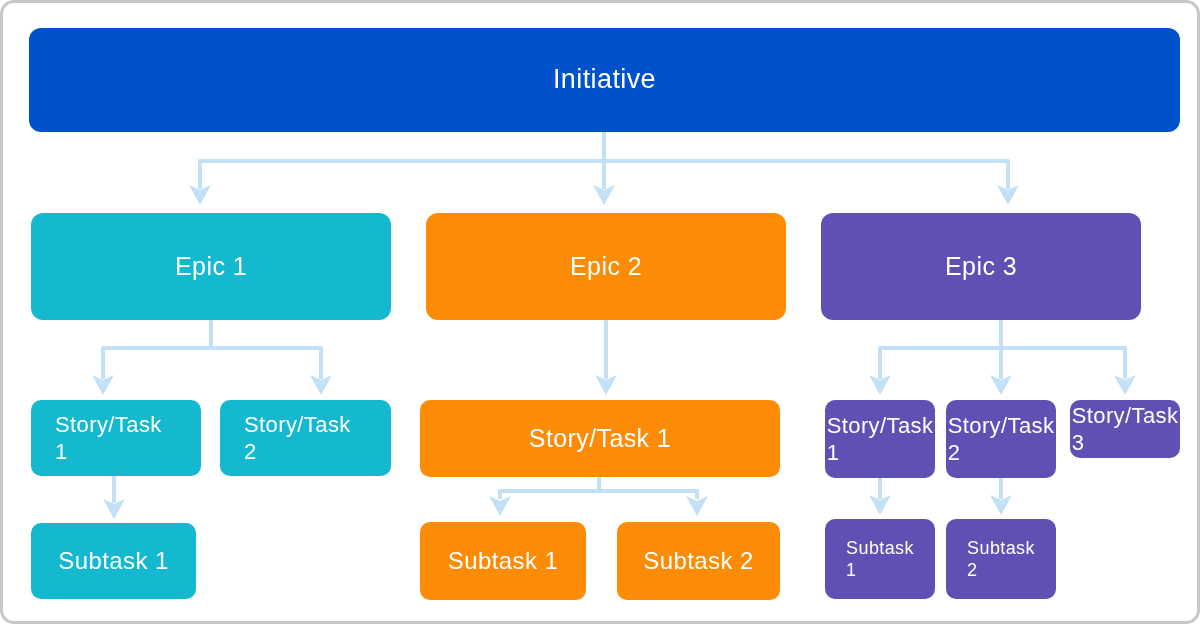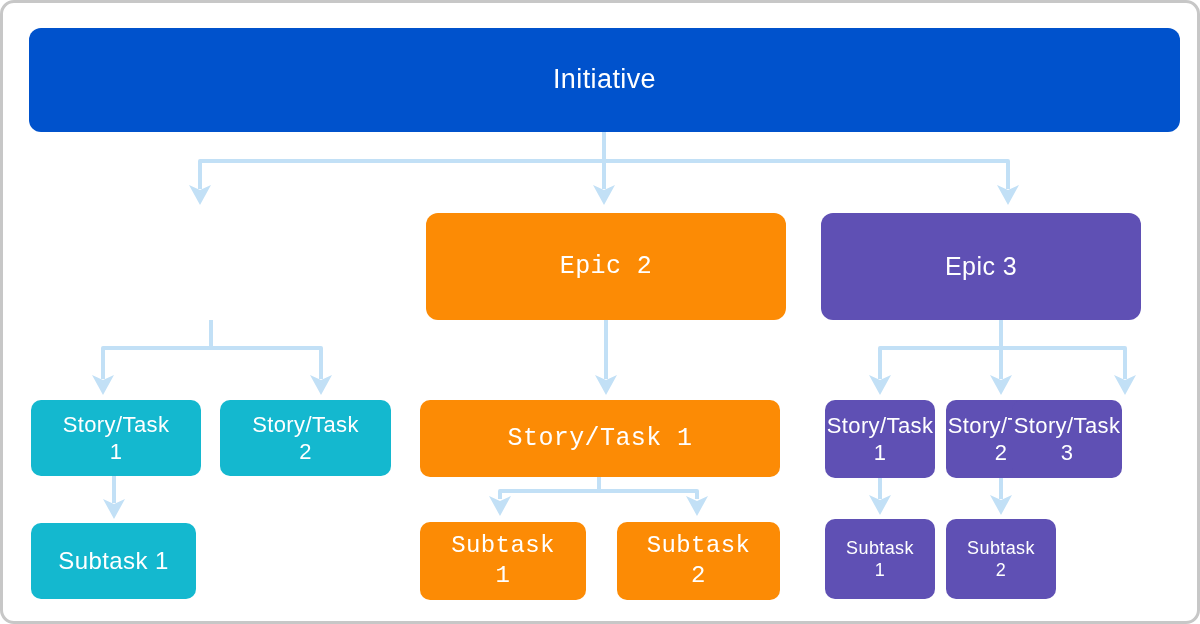--- a/index.html
+++ b/index.html
@@ -31,51 +31,50 @@
   .connector-layer polygon {
     fill: var(--connector, #C2E0F6);
     stroke: none;
   }
 
   .node {
     position: absolute;
     display: flex;
     align-items: center;
     justify-content: center;
-    text-align: center;
     color: var(--node_text, #FFFFFF);
     letter-spacing: 0.4px;
     line-height: 1.25;
     box-sizing: border-box;
     padding: 4px 24px;
   }
   .c-blue   { background: var(--initiative,  #0052CC); }
   .c-cyan   { background: var(--epic_cyan,   #14B8CF); }
-  .c-orange { background: var(--epic_orange, #FC8B05); font-family: Liberation Mono, monospace; }
+  .c-orange { background: var(--epic_orange, #FC8B05); }
   .c-purple { background: var(--epic_purple, #5F50B4); }
 
   .r12 { border-radius: 12px; }
   .r10 { border-radius: 10px; }
 
   .n-initiative { left: 26px;  top: 25px;  width: 1151px; height: 104px; font-size: 27px; }
   .n-epic1      { left: 28px;  top: 210px; width: 360px;  height: 107px; font-size: 25px; }
   .n-epic2      { left: 423px; top: 210px; width: 360px;  height: 107px; font-size: 25px; }
   .n-epic3      { left: 818px; top: 210px; width: 320px;  height: 107px; font-size: 25px; }
 
   .n-e1s1   { left: 28px;  top: 397px; width: 170px; height: 76px; font-size: 22px; }
   .n-e1s2   { left: 217px; top: 397px; width: 171px; height: 76px; font-size: 22px; }
   .n-e1sub1 { left: 28px;  top: 520px; width: 165px; height: 76px; font-size: 24px; }
 
   .n-e2s1   { left: 417px; top: 397px; width: 360px; height: 77px; font-size: 25px; }
   .n-e2sub1 { left: 417px; top: 519px; width: 166px; height: 78px; font-size: 24px; }
   .n-e2sub2 { left: 614px; top: 519px; width: 163px; height: 78px; font-size: 24px; }
 
   .n-e3s1   { left: 822px;  top: 397px; width: 110px; height: 78px; font-size: 22px; }
   .n-e3s2   { left: 943px;  top: 397px; width: 110px; height: 78px; font-size: 22px; }
-  .n-e3s3   { left: 1009px; top: 397px; width: 110px; height: 78px; font-size: 22px; }
+  .n-e3s3   { left: 1067px; top: 397px; width: 110px; height: 58px; font-size: 22px; }
   .n-e3sub1 { left: 822px;  top: 516px; width: 110px; height: 80px; font-size: 18px; }
   .n-e3sub2 { left: 943px;  top: 516px; width: 110px; height: 80px; font-size: 18px; }
 </style>
 </head>
 <body>
 
 <div class="frame">
 
   <svg class="connector-layer" viewBox="0 0 1200 624">
 
@@ -127,20 +126,21 @@
     </g>
 
     <g>
       <path d="M998 475 V496"></path>
       <polygon points="987,492 998,512 1009,492 998,497"></polygon>
     </g>
   </svg>
 
   <div class="node c-blue r12 n-initiative">Initiative</div>
 
+  <div class="node c-cyan r12 n-epic1">Epic 1</div>
   <div class="node c-orange r12 n-epic2">Epic 2</div>
   <div class="node c-purple r12 n-epic3">Epic 3</div>
 
   <div class="node c-cyan r10 n-e1s1">Story/Task 1</div>
   <div class="node c-cyan r10 n-e1s2">Story/Task 2</div>
   <div class="node c-cyan r10 n-e1sub1">Subtask 1</div>
 
   <div class="node c-orange r10 n-e2s1">Story/Task 1</div>
   <div class="node c-orange r10 n-e2sub1">Subtask 1</div>
   <div class="node c-orange r10 n-e2sub2">Subtask 2</div>

